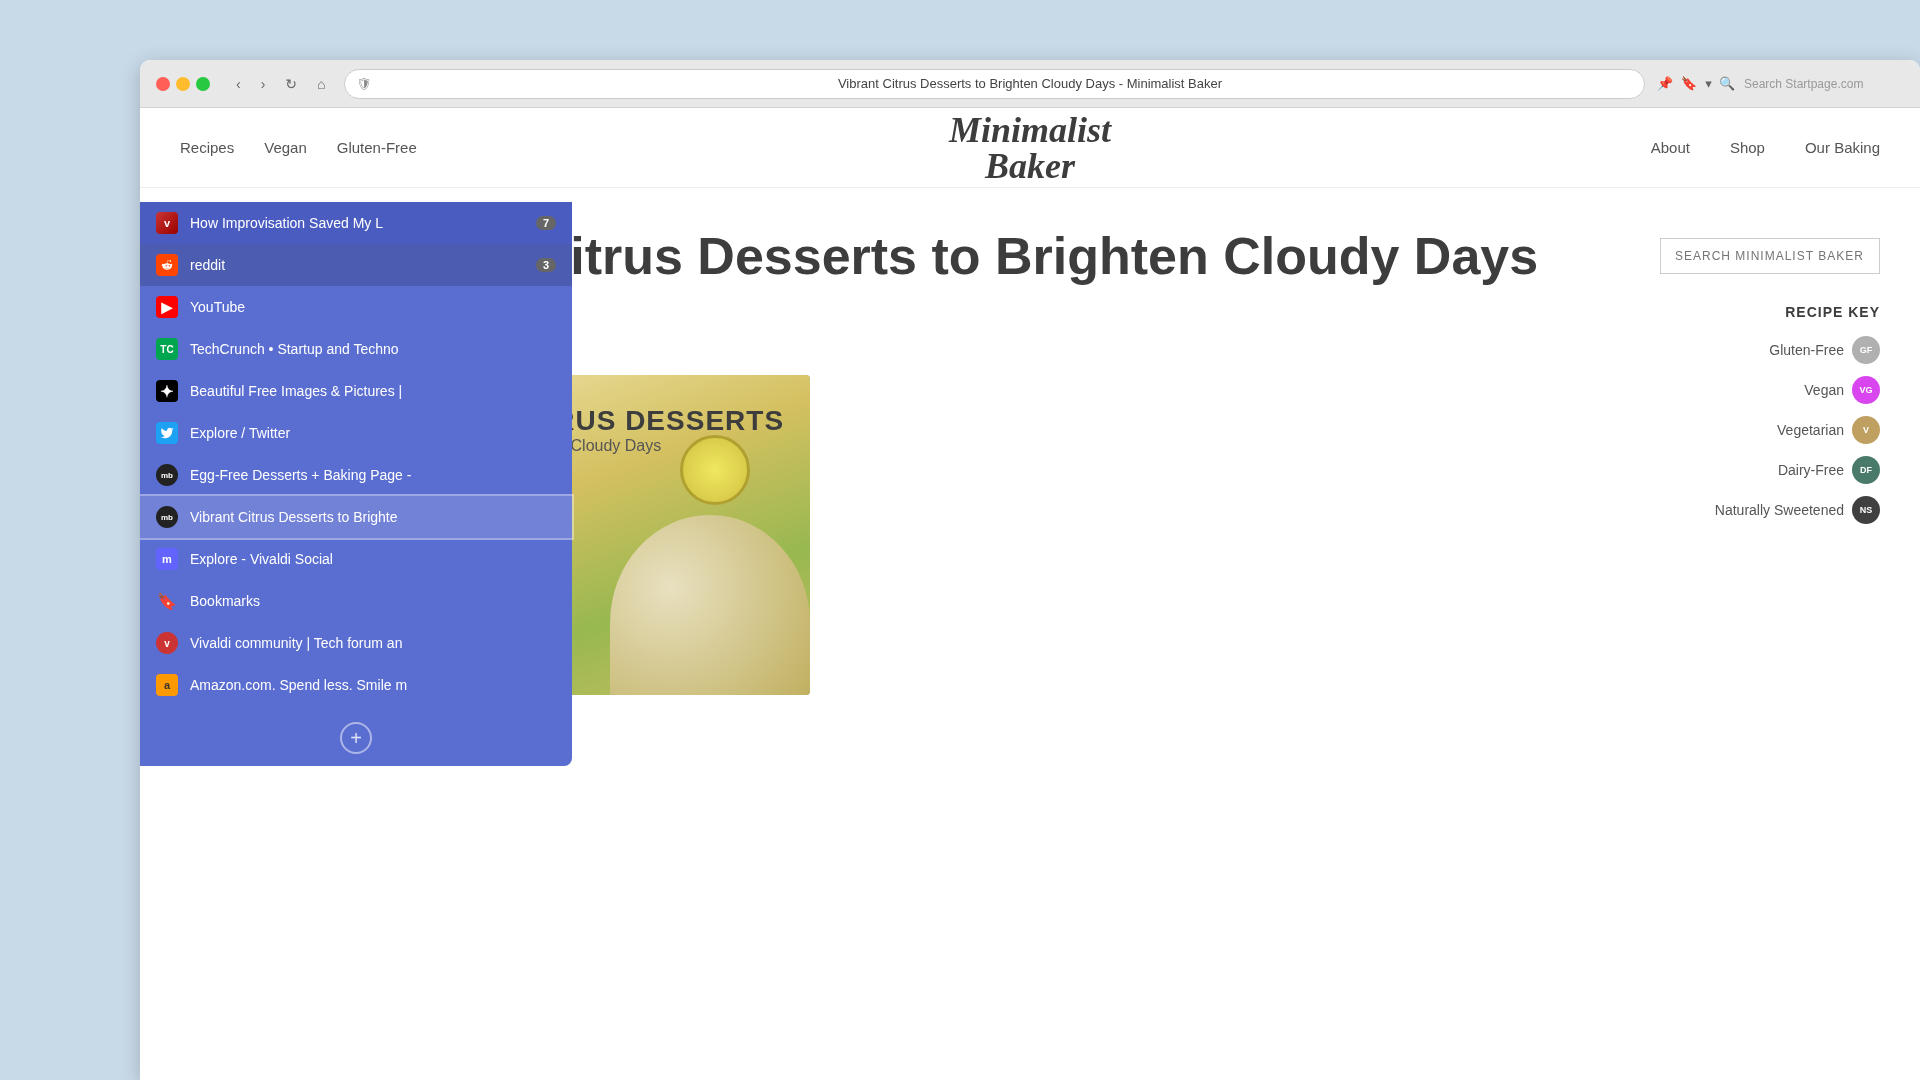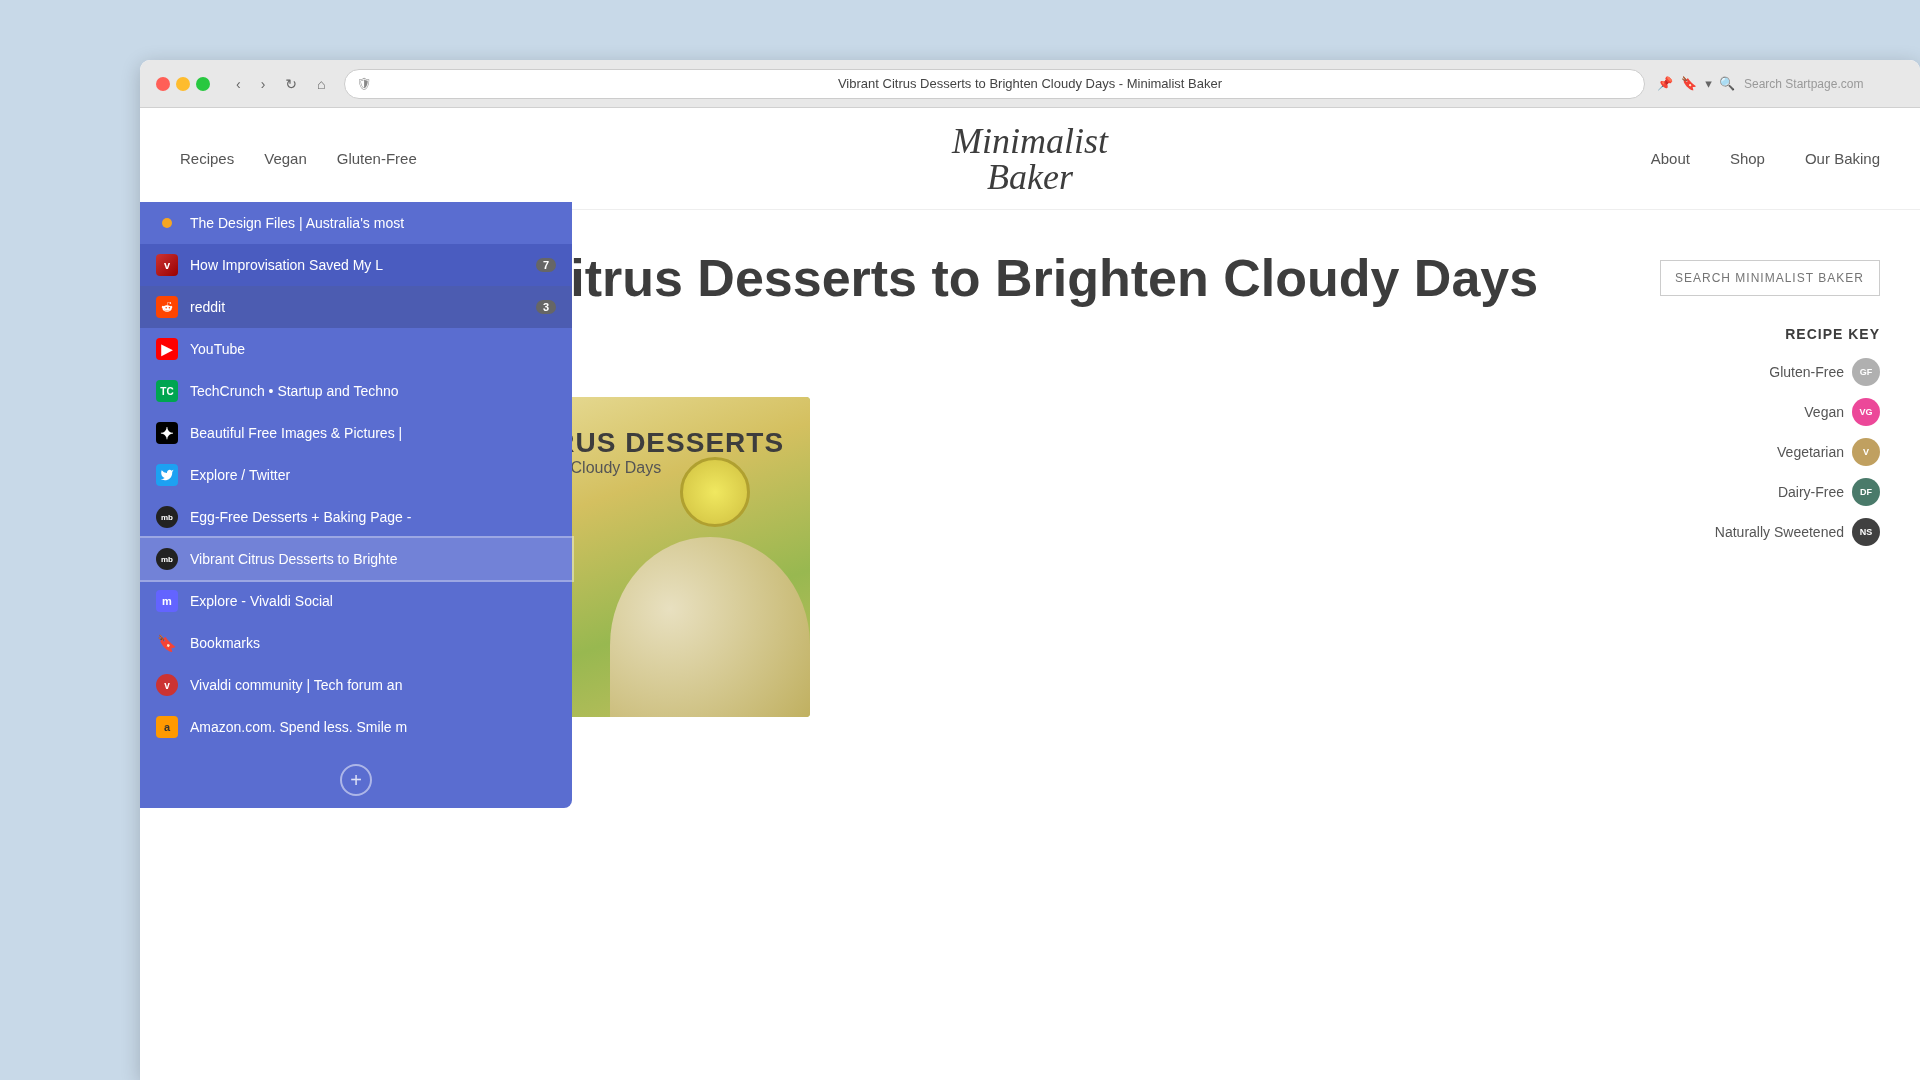--- a/index.html
+++ b/index.html
@@ -102,38 +102,38 @@
       bottom: 0;
       background: #fff;
       overflow: hidden;
     }
 
     
     .site-nav {
       display: flex;
       align-items: center;
       padding: 0 40px;
-      height: 102px;
+      height: 80px;
       border-bottom: 1px solid #eee;
       position: relative;
     }
 
     .nav-links-left {
       display: flex;
       gap: 30px;
       color: #555;
       font-size: 15px;
     }
 
     .site-logo {
       position: absolute;
       left: 50%;
       transform: translateX(-50%);
       font-size: 36px;
-      font-weight: 400;
+      font-weight: 700;
       color: #3d3d3d;
       font-style: italic;
       line-height: 1;
       text-align: center;
     }
 
     .nav-links-right {
       margin-left: auto;
       display: flex;
       gap: 40px;
@@ -258,21 +258,21 @@
       height: 28px;
       border-radius: 50%;
       display: flex;
       align-items: center;
       justify-content: center;
       font-size: 9px;
       font-weight: 700;
       color: white;
     }
     .key-gf { background: #b0b0b0; }
-    .key-vg { background: #ec4899; }
+    .key-vg { background: #d946ef; }
     .key-v { background: #c0a060; }
     .key-df { background: #4a7a6a; }
     .key-ns { background: #404040; }
 
     .key-label {
       font-size: 14px;
       color: #555;
     }
 
     
@@ -553,26 +553,20 @@
             <span class="key-label">Naturally Sweetened</span>
             <div class="key-badge key-ns">NS</div>
           </div>
         </div>
       </div>
     </div>
   </div>
 
   <div class="dropdown-panel">
 
-    <div class="dropdown-item">
-      <div class="item-icon" style="background:none;">
-        <div style="width:10px;height:10px;border-radius:50%;background:#f5a623;"></div>
-      </div>
-      <span class="item-label">The Design Files | Australia's most</span>
-    </div>
 
     <div class="dropdown-item active">
       <div class="item-icon icon-vivaldi">v</div>
       <span class="item-label">How Improvisation Saved My L</span>
       <span class="item-badge">7</span>
     </div>
 
     <div class="dropdown-item" style="background:rgba(0,0,0,0.15);">
       <div class="item-icon icon-reddit" style="display:flex;align-items:center;justify-content:center;">
         <svg width="16" height="16" viewBox="0 0 20 20" fill="white">

